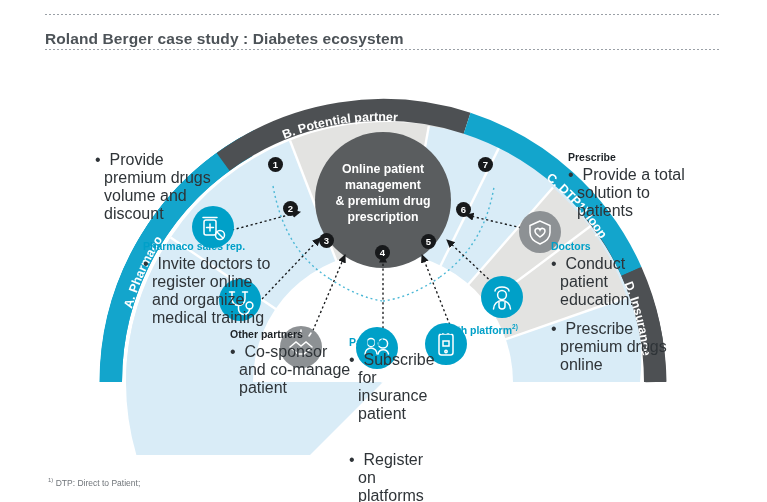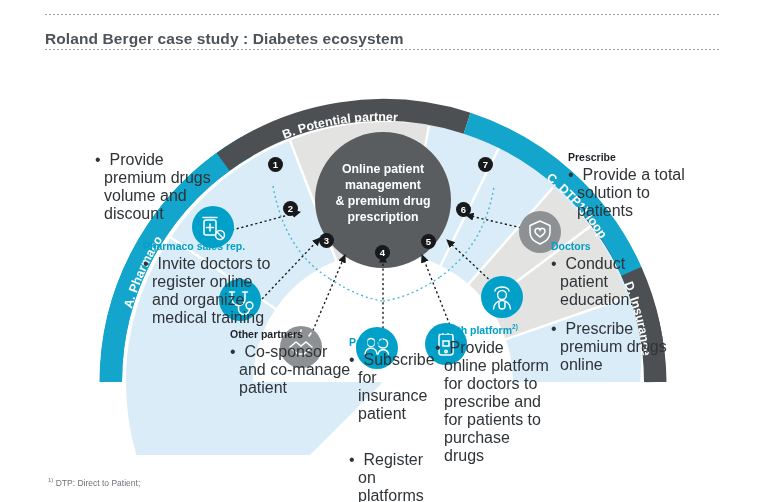--- a/index.html
+++ b/index.html
@@ -263,21 +263,20 @@
 </div>
 
 <div class="tblock" style="left:349px;top:336px;width:82px;">
   <div class="thead teal">Patient</div>
   <div class="bullet">Subscribe for insurance patient</div>
   <div class="bullet" style="margin-top:28px;">Register on platforms</div>
 </div>
 
 <div class="tblock" style="left:435px;top:320px;width:115px;">
   <div class="thead teal"><span>Health platform</span><span class="sup">2)</span></div>
-  <div class="bullet">Provide online platform for doctors to prescribe and for patients to purchase drugs</div>
 </div>
 
 <div class="tblock" style="left:531px;top:240px;width:118px;margin-left:20px;">
   <div class="thead teal">Doctors</div>
   <div class="bullet">Conduct patient education.</div>
   <div class="bullet" style="margin-top:11px;">Prescribe premium drugs online</div>
 </div>
 
 <div class="tblock" style="left:568px;top:151px;width:125px;">
   <div class="thead dark">Prescribe</div>

